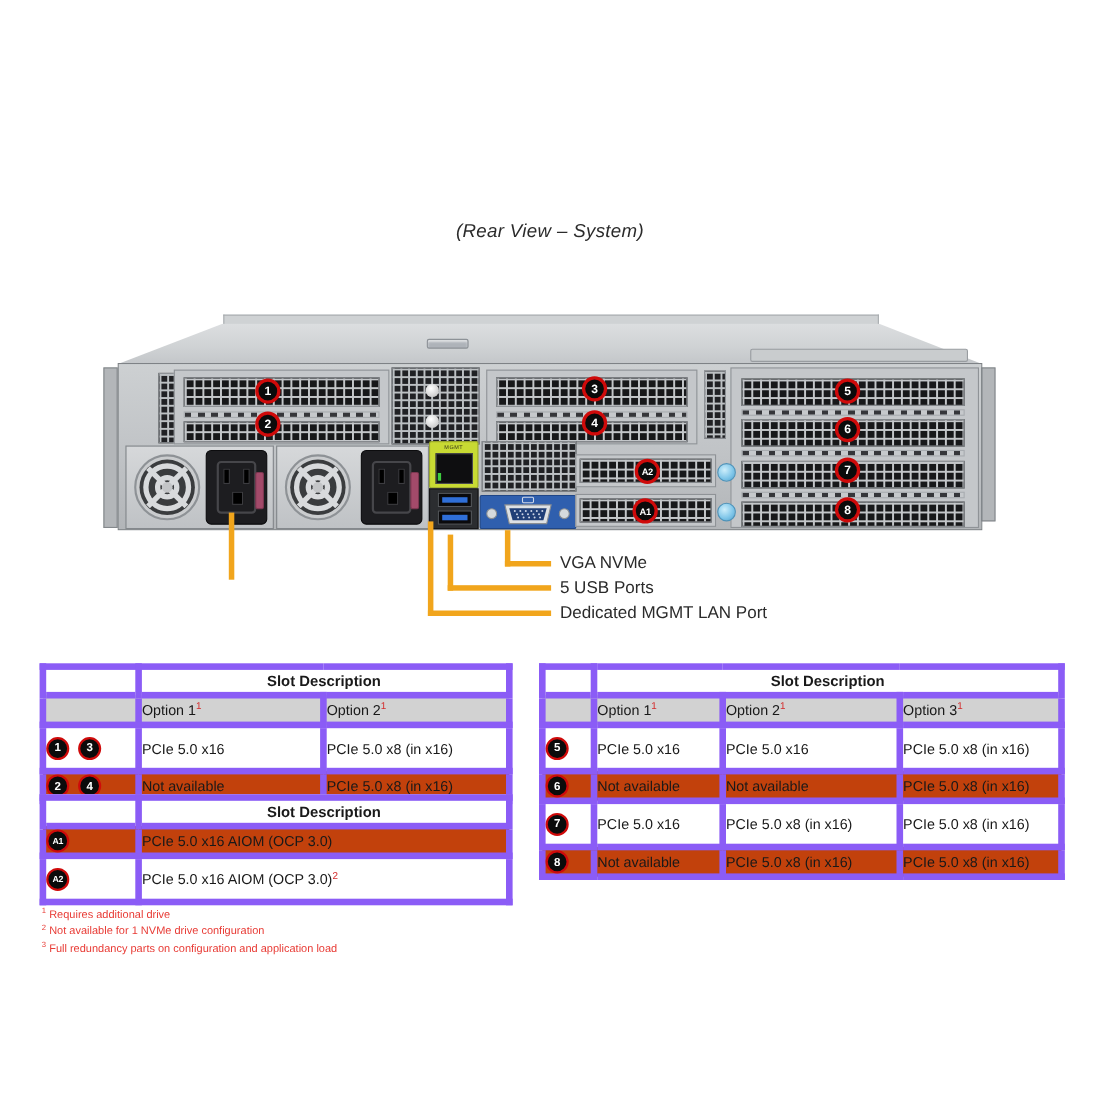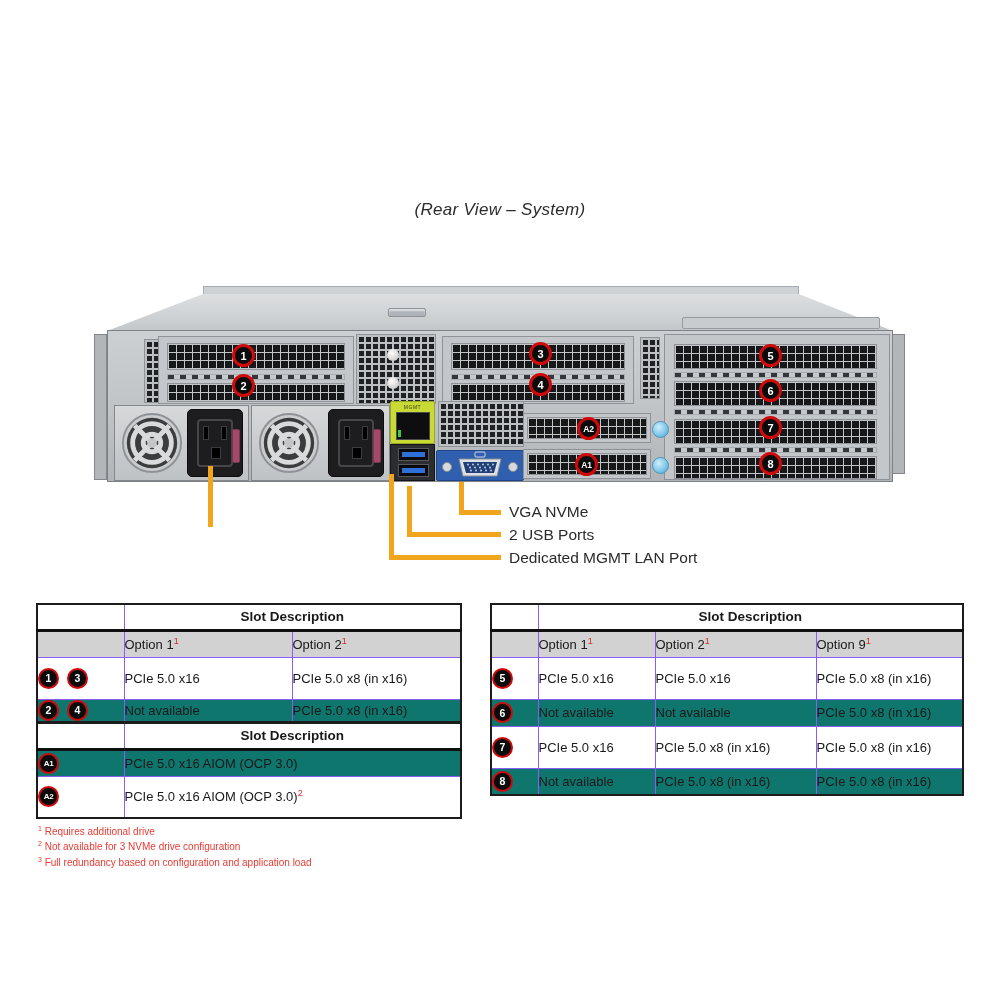--- a/index.html
+++ b/index.html
@@ -81,27 +81,27 @@
 
   
   .oline { position:absolute; background:#f1a51c; z-index:4; }
   .plabel { position:absolute; font-size:15.5px; color:#2b2b2b; }
   .psu-label { position:absolute; left:55px; top:527px; width:310px; text-align:center;
          font-size:15.5px; color:#2b2b2b; line-height:21px; }
 
   
   table.sm { border-collapse:collapse; position:absolute; table-layout:fixed;
          background:#fff; border:2px solid #1c1c1c; }
-  .sm th, .sm td { border:1px solid #8b5cf6; padding:0; 
+  .sm th, .sm td { border:6px solid #8b5cf6; padding:0; 
          vertical-align:middle; font-size:13px; color:#191919; }
   .sm tr.head th { font-weight:bold; font-size:13.5px; background:#fff;
          border-bottom:3px solid #101010; height:26px; }
   .sm tr.opts td { background:#d2d2d2; height:27px; }
   .sm tr.rw td { background:#fff; height:42px; }
-  .sm tr.rg td { background:#0f766e; height:20px; }
+  .sm tr.rg td { background:#c2410c; height:20px; }
   .badge { display:inline-flex; align-items:center; justify-content:center;
          width:21px; height:21px; border-radius:50%; background:#0b0b0b;
          border:2.5px solid #cf0a0a; color:#fff; font-weight:bold; font-size:10.5px; }
   .badge.a { font-size:8px; letter-spacing:-.3px; }
   .badge + .badge { margin-left:8px; }
   .rsup { color:#d42c2c; font-size:9px; vertical-align:super; line-height:0; }
 
   
   .foot { position:absolute; left:38px; top:823px; color:#e83a34; font-size:10px;
           line-height:12px; }
@@ -271,21 +271,21 @@
 
   <div class="oline" style="left:208px; top:466px; width:5px; height:61px;"></div>
   <div class="oline" style="left:389px; top:474px; width:5px; height:86px;"></div>
   <div class="oline" style="left:389px; top:555px; width:112px; height:5px;"></div>
   <div class="oline" style="left:407px; top:486px; width:5px; height:51px;"></div>
   <div class="oline" style="left:407px; top:532px; width:94px; height:5px;"></div>
   <div class="oline" style="left:459px; top:482px; width:5px; height:33px;"></div>
   <div class="oline" style="left:459px; top:510px; width:42px; height:5px;"></div>
 
   <div class="plabel" style="left:509px; top:503px;">VGA NVMe</div>
-  <div class="plabel" style="left:509px; top:526px;">2 USB Ports</div>
+  <div class="plabel" style="left:509px; top:526px;">5 USB Ports</div>
   <div class="plabel" style="left:509px; top:549px;">Dedicated MGMT LAN Port</div>
 
 
   <table class="sm" style="left:36px; top:603px; width:424px;">
     <colgroup>
         <col style="width:87px">
         <col style="width:168px">
         <col style="width:169px">
       </colgroup>
     <tbody>
@@ -341,21 +341,21 @@
       </colgroup>
     <tbody>
         <tr class="head">
       <th></th>
       <th colspan="3">Slot Description</th>
     </tr>
     <tr class="opts">
       <td></td>
       <td><span>Option 1</span><sup class="rsup">1</sup></td>
       <td><span>Option 2</span><sup class="rsup">1</sup></td>
-      <td><span>Option 9</span><sup class="rsup">1</sup></td>
+      <td><span>Option 3</span><sup class="rsup">1</sup></td>
     </tr>
     <tr class="rw" style="height:27px;">
       <td><span class="badge">5</span></td>
       <td>PCIe 5.0 x16</td>
       <td>PCIe 5.0 x16</td>
       <td>PCIe 5.0 x8 (in x16)</td>
     </tr>
     <tr class="rg" style="height:27px;">
       <td><span class="badge">6</span></td>
       <td>Not available</td>
@@ -372,17 +372,17 @@
       <td><span class="badge">8</span></td>
       <td>Not available</td>
       <td>PCIe 5.0 x8 (in x16)</td>
       <td>PCIe 5.0 x8 (in x16)</td>
     </tr>
   </tbody>
     </table>
 
   <div class="foot">
     <div><sup>1</sup> <span>Requires additional drive</span></div>
-    <div><sup>2</sup> <span>Not available for 3 NVMe drive configuration</span></div>
-    <div><sup>3</sup> <span>Full redundancy based on configuration and application load</span></div>
+    <div><sup>2</sup> <span>Not available for 1 NVMe drive configuration</span></div>
+    <div><sup>3</sup> <span>Full redundancy parts on configuration and application load</span></div>
   </div>
 
 </div>
 
 </body></html>

